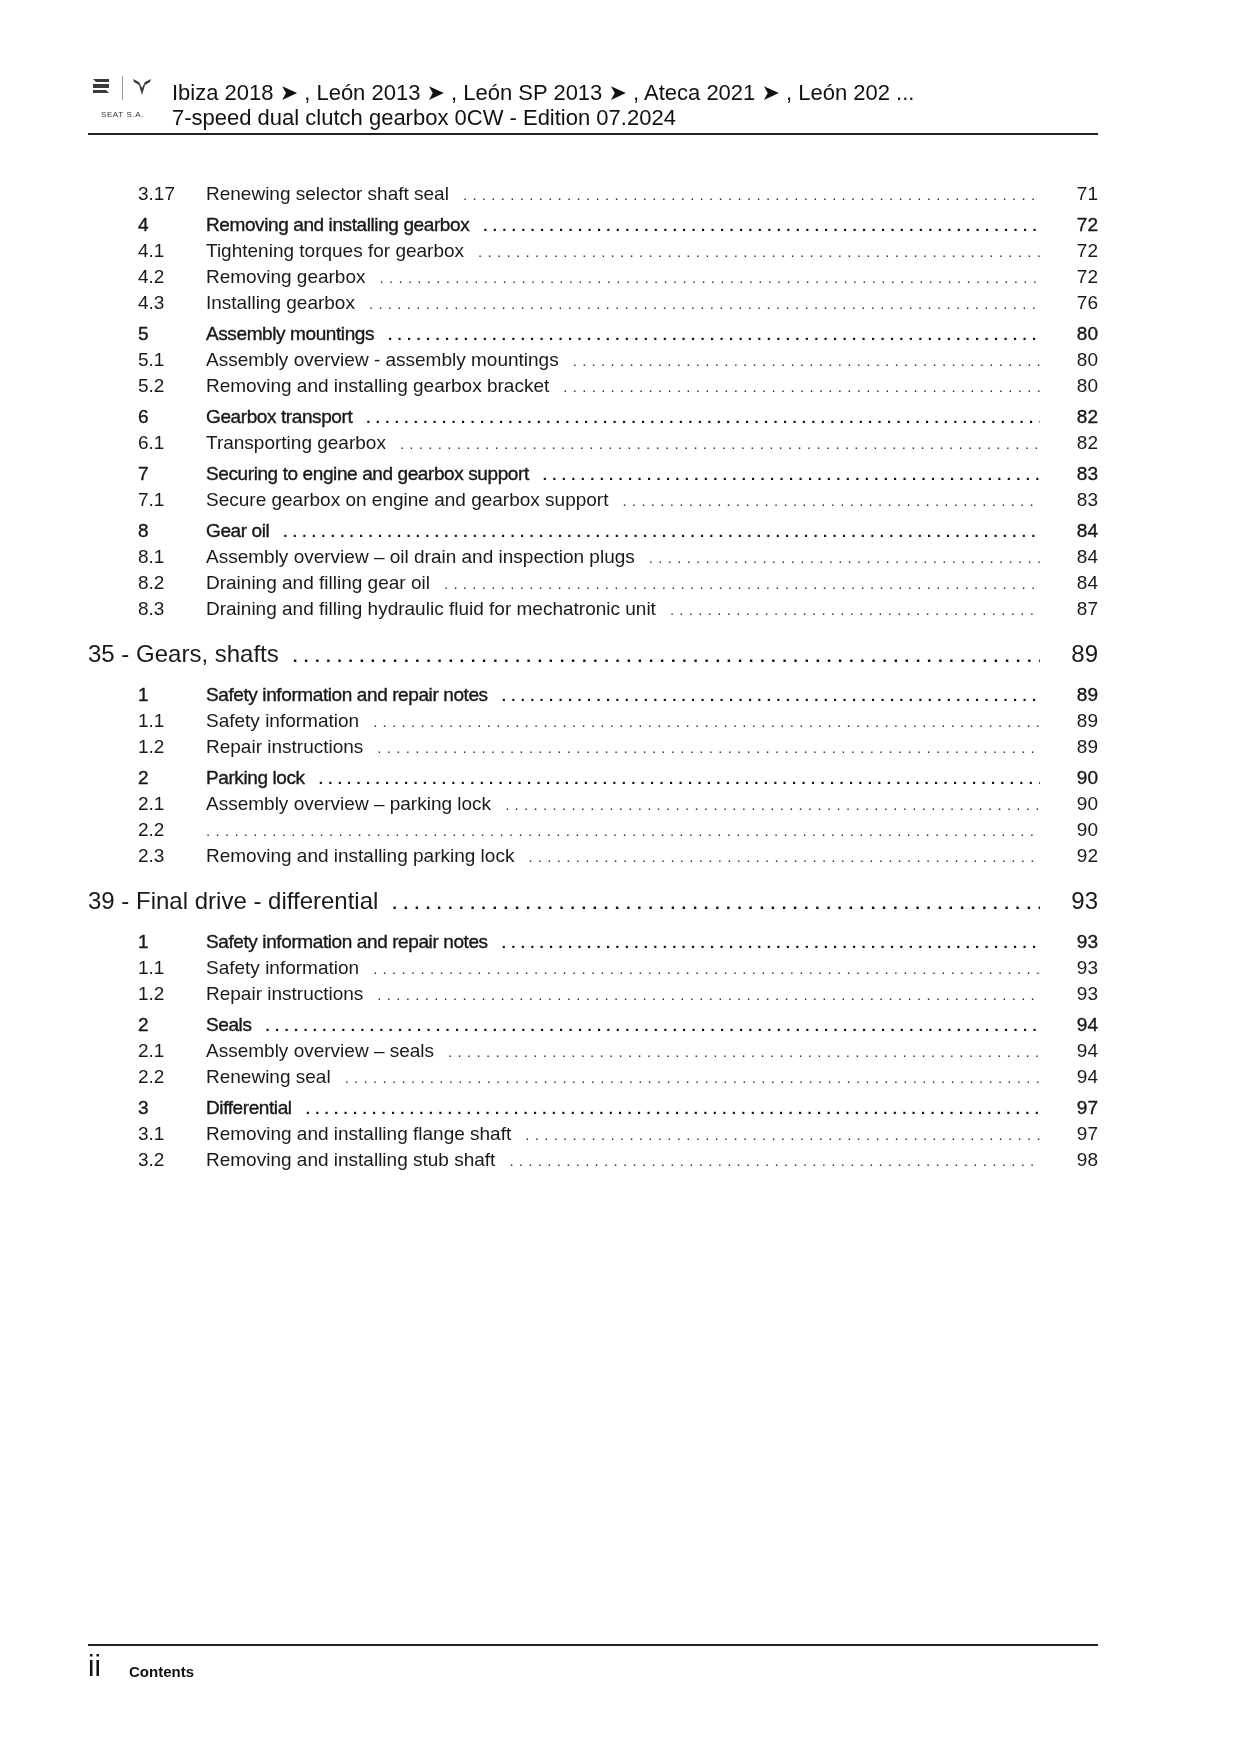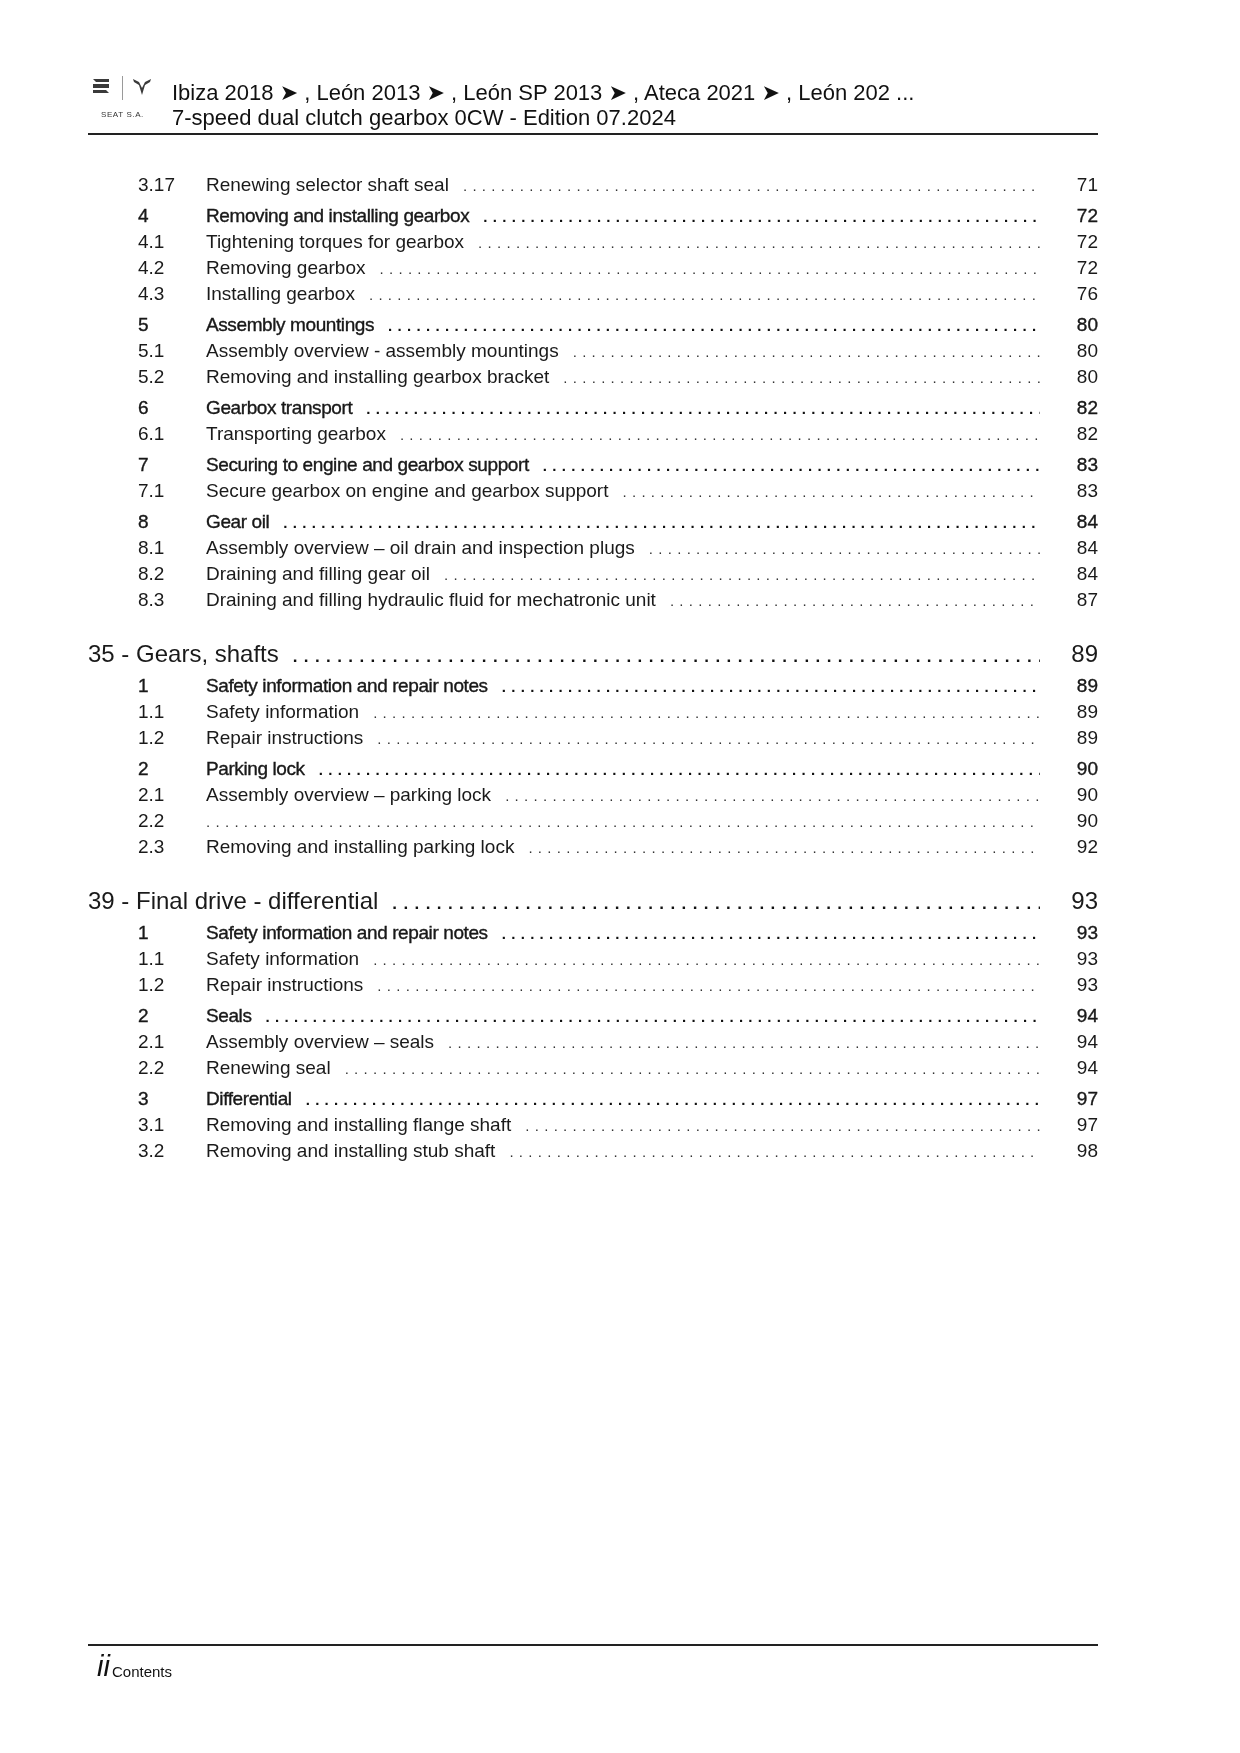--- a/index.html
+++ b/index.html
@@ -102,20 +102,21 @@
       height: 33px;
       line-height: 33px;
       font-size: 24px;
     }
     .toc-row.chapter + .toc-row { margin-top: 3px; }
     .toc-num {
       display: inline-block;
       width: 68px;
       flex: 0 0 68px;
       padding-left: 50px;
+      margin-top: 9px;
     }
     .toc-title {
       white-space: nowrap;
       padding-right: 14px;
       flex: 0 0 auto;
     }
     .toc-row.section .toc-title {
       letter-spacing: -0.4px;
       -webkit-text-stroke: 0.35px #111;
     }
@@ -148,34 +149,34 @@
     .footer-rule {
       position: absolute;
       left: 88px;
       top: 1644px;
       width: 1010px;
       height: 2px;
       background: #222;
     }
     .footer-pagenum {
       position: absolute;
-      left: 97px;
+      left: 88px;
       top: 1650px;
       font-size: 29px;
       line-height: 32px;
       color: #111;
-      font-style: italic;
     }
     .footer-label {
       position: absolute;
-      left: 112px;
+      left: 129px;
       top: 1663px;
       font-size: 15px;
       line-height: 18px;
       color: #111;
+      font-weight: bold;
     }
   </style>
 </head>
 <body>
 
 <div class="page-header">
   <div class="logo-block">
     <svg class="logo-seat" viewBox="0 0 18 16">
       <polygon points="1,1 17,1 17,4 4,4 1,1" fill="#3a3a3a"></polygon>
       <polygon points="1,6 17,6 17,10 1,10" fill="#3a3a3a"></polygon>

